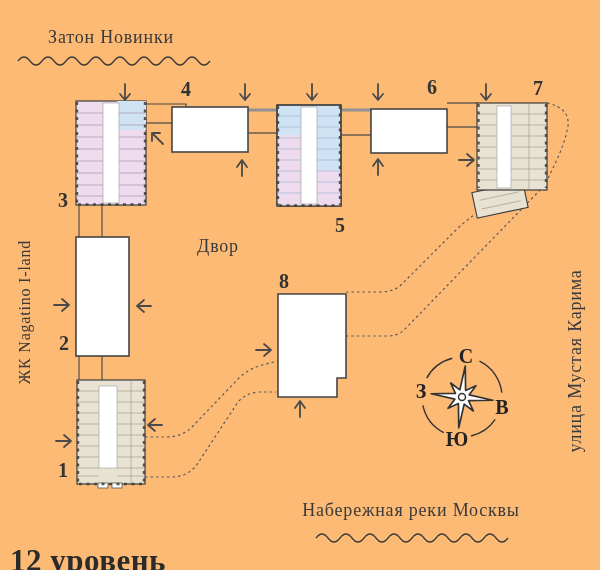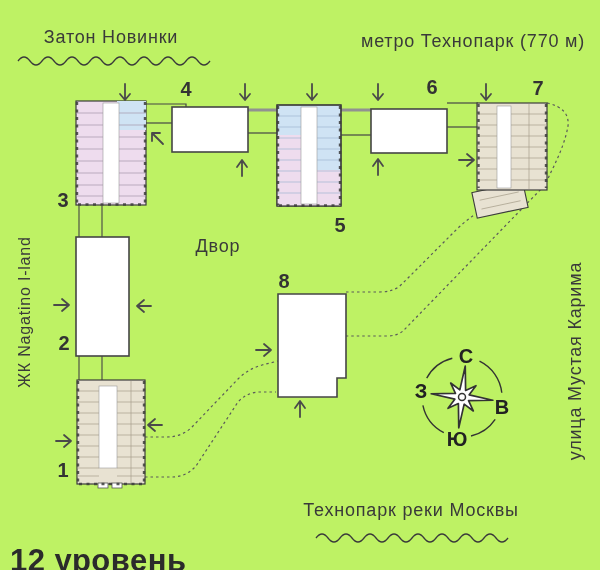--- a/index.html
+++ b/index.html
@@ -1,17 +1,17 @@
 <!DOCTYPE html>
 <html style="--c-outline: #454545; --c-detail_outline: #3c3c3c; --c-corridor: #919191; --c-arrow: #4a4a4a; --c-dots: #5a5a5a; --c-text: #3a3a3a; --c-title: #2b2b2b; --c-pink: #eedcee; --c-blue: #cfe3f4; --c-beige: #e8e2d2; --c-pink_line: #a595ab; --c-blue_line: #9fb4d0; --c-beige_line: #a89f8c; --c-water: #3a3a3a;"><head>
 <meta charset="utf-8">
 <style>
   html,body{margin:0;padding:0;background:#fff;}
-  .stage{position:relative;width:600px;height:570px;background:#bef264;overflow:hidden;
-         font-family:Liberation Sans, sans-serif;}
+  .stage{position:relative;width:600px;height:570px;background:#fdba74;overflow:hidden;
+         font-family:Liberation Serif, serif;}
   svg{position:absolute;left:0;top:0;}
   .lbl{position:absolute;transform:translate(-50%,-50%);white-space:nowrap;
        color:var(--c-text);font-size:18px;letter-spacing:0.8px;}
   .vlbl{position:absolute;transform:translate(-50%,-50%) rotate(-90deg);white-space:nowrap;
        color:var(--c-text);letter-spacing:0.8px;}
   .bnum{position:absolute;transform:translate(-50%,-50%);font-size:20px;font-weight:600;
        color:#333;letter-spacing:0;}
   .cletter{position:absolute;transform:translate(-50%,-50%);font-size:20px;font-weight:700;
        color:#222;}
   .title{position:absolute;left:10px;top:503px;font-size:31px;font-weight:700;
@@ -120,23 +120,22 @@
         <path d="M495.2,419.4 A40,40 0 0 1 471.0,436.0"></path>
         <path d="M443.8,432.6 A40,40 0 0 1 422.9,405.3"></path>
         <path d="M426.7,378.2 A40,40 0 0 1 452.3,358.2"></path>
       </g>
       <polygon transform="rotate(6 462 397)" fill="#fff" stroke="#333" stroke-width="1.7" stroke-linejoin="round" points="462,366 464.9,390.1 474.7,384.3 468.9,394.1 493,397 468.9,399.9 474.7,409.7 464.9,403.9 462,428 459.1,403.9 449.3,409.7 455.1,399.9 431,397 455.1,394.1 449.3,384.3 459.1,390.1"></polygon>
       <circle cx="462" cy="397" r="3.5" fill="#fff" stroke="#333" stroke-width="1.5"></circle>
     </g>
   </svg>
 
   <div class="lbl" style="left:111px;top:37px;">Затон Новинки</div>
-  <div class="lbl" style="left:473px;top:41px;">метро Технопарк (770 м)</div>
   <div class="lbl" style="left:218px;top:246px;">Двор</div>
-  <div class="lbl" style="left:411px;top:510px;">Технопарк реки Москвы</div>
+  <div class="lbl" style="left:411px;top:510px;">Набережная реки Москвы</div>
   <div class="vlbl" style="left:25px;top:312px;font-size:16px;">ЖК Nagatino I-land</div>
   <div class="vlbl" style="left:575px;top:361px;font-size:18px;">улица Мустая Карима</div>
   <div class="title">12 уровень</div>
 
   <div class="bnum" style="left:63px;top:470px;">1</div>
   <div class="bnum" style="left:64px;top:343px;">2</div>
   <div class="bnum" style="left:63px;top:200px;">3</div>
   <div class="bnum" style="left:186px;top:89px;">4</div>
   <div class="bnum" style="left:340px;top:225px;">5</div>
   <div class="bnum" style="left:432px;top:87px;">6</div>

